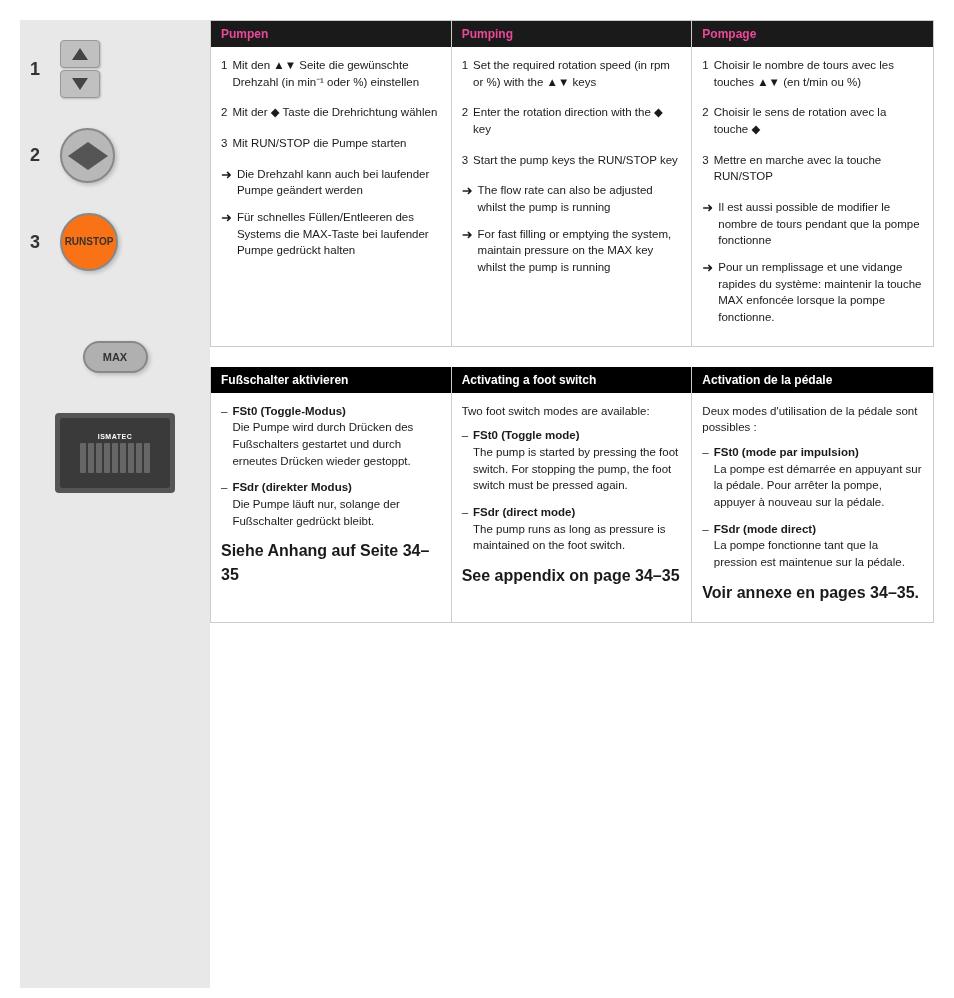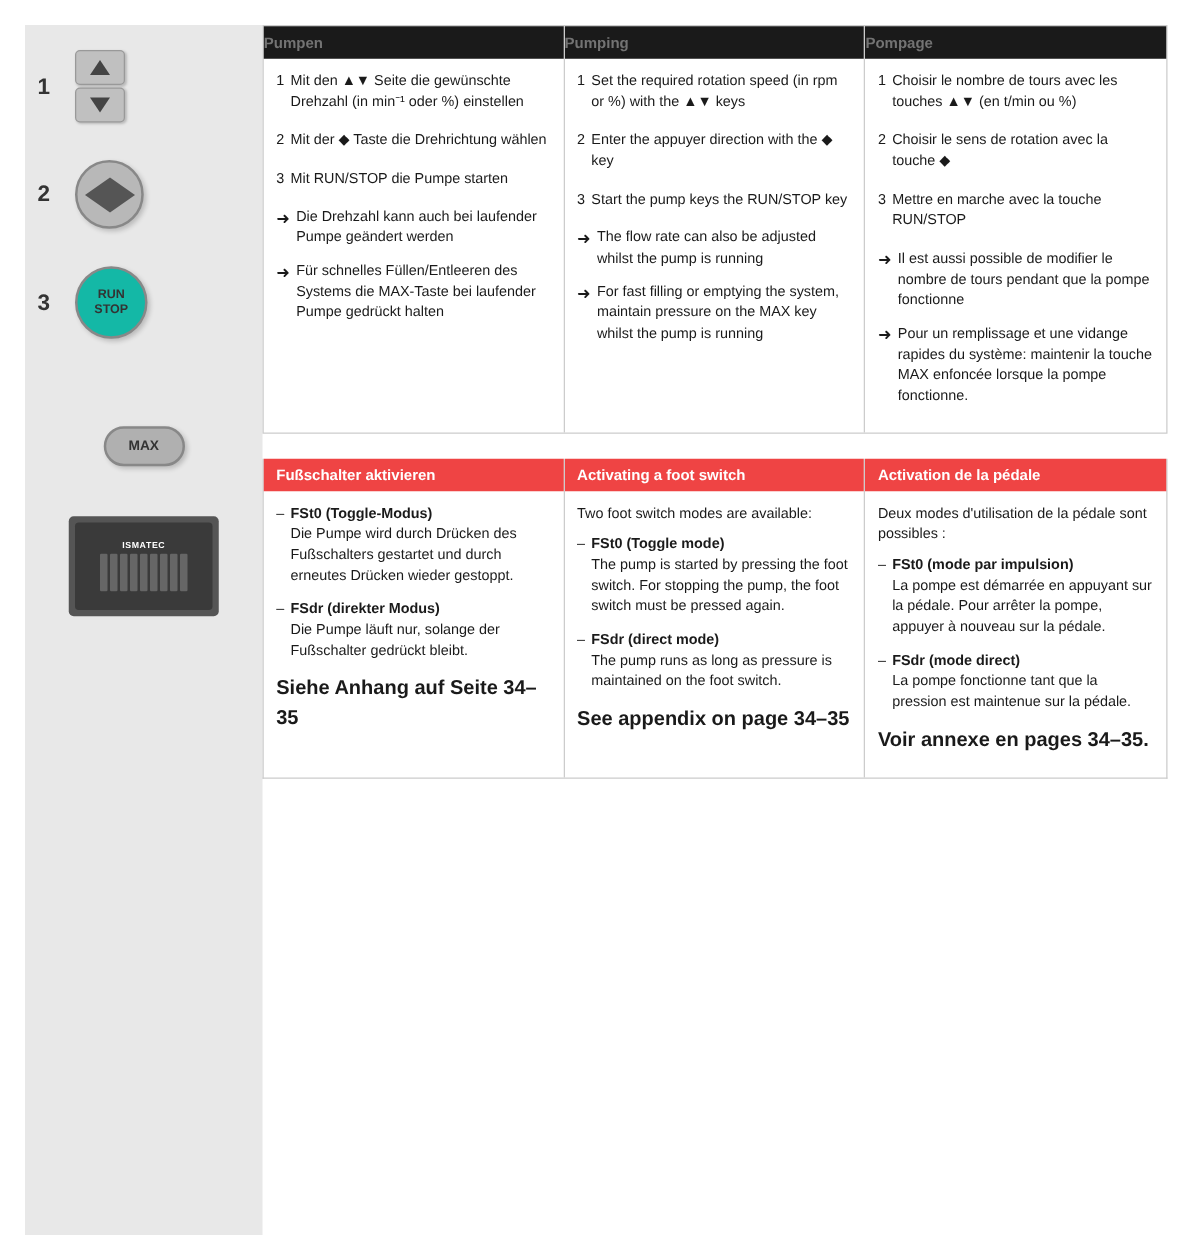--- a/index.html
+++ b/index.html
@@ -82,25 +82,25 @@
       display: flex;
       align-items: center;
       justify-content: center;
       cursor: pointer;
       box-shadow: 2px 2px 4px rgba(0,0,0,0.2);
     }
 
     .btn-run-stop {
       width: 58px;
       height: 58px;
-      background: #14b8a6;
+      background: #f97316;
       border: 2px solid #888;
       border-radius: 50%;
       display: flex;
-      flex-direction: column;
+      flex-direction: row;
       align-items: center;
       justify-content: center;
       cursor: pointer;
       box-shadow: 2px 2px 4px rgba(0,0,0,0.2);
       font-size: 10px;
       font-weight: bold;
       color: #333;
       line-height: 1.2;
     }
 
@@ -193,24 +193,24 @@
       border-right: 1px solid #ccc;
       padding: 0;
     }
 
     .col:last-child {
       border-right: none;
     }
 
     .col-header {
       background: #1a1a1a;
-      color: #737373;
+      color: #ec4899;
       font-size: 12px;
       font-weight: bold;
-      padding: 6px 0;
+      padding: 6px 10px;
       margin-bottom: 0;
     }
 
     .col-body {
       padding: 10px 10px;
       font-size: 11.5px;
       line-height: 1.45;
       color: #1a1a1a;
     }
 
@@ -247,21 +247,21 @@
     .lower-col {
       border-right: 1px solid #ccc;
       padding: 0;
     }
 
     .lower-col:last-child {
       border-right: none;
     }
 
     .lower-header {
-      background: #ef4444;
+      background: #000000;
       color: #ffffff;
       font-size: 12px;
       font-weight: bold;
       padding: 6px 10px;
     }
 
     .lower-body {
       padding: 10px 10px;
       font-size: 11.5px;
       line-height: 1.45;
@@ -434,21 +434,21 @@
 
         <div class="col">
           <div class="col-header">Pumping</div>
           <div class="col-body">
             <div class="numbered-item">
               <span class="num">1</span>
               <span>Set the required rotation speed (in rpm or %) with the ▲▼ keys</span>
             </div>
             <div class="numbered-item">
               <span class="num">2</span>
-              <span>Enter the appuyer direction with the ◆ key</span>
+              <span>Enter the rotation direction with the ◆ key</span>
             </div>
             <div class="numbered-item">
               <span class="num">3</span>
               <span>Start the pump keys the RUN/STOP key</span>
             </div>
             <div class="bullet-item">
               <span class="bullet-arrow">➜</span>
               <span>The flow rate can also be adjusted whilst the pump is running</span>
             </div>
             <div class="bullet-item">

